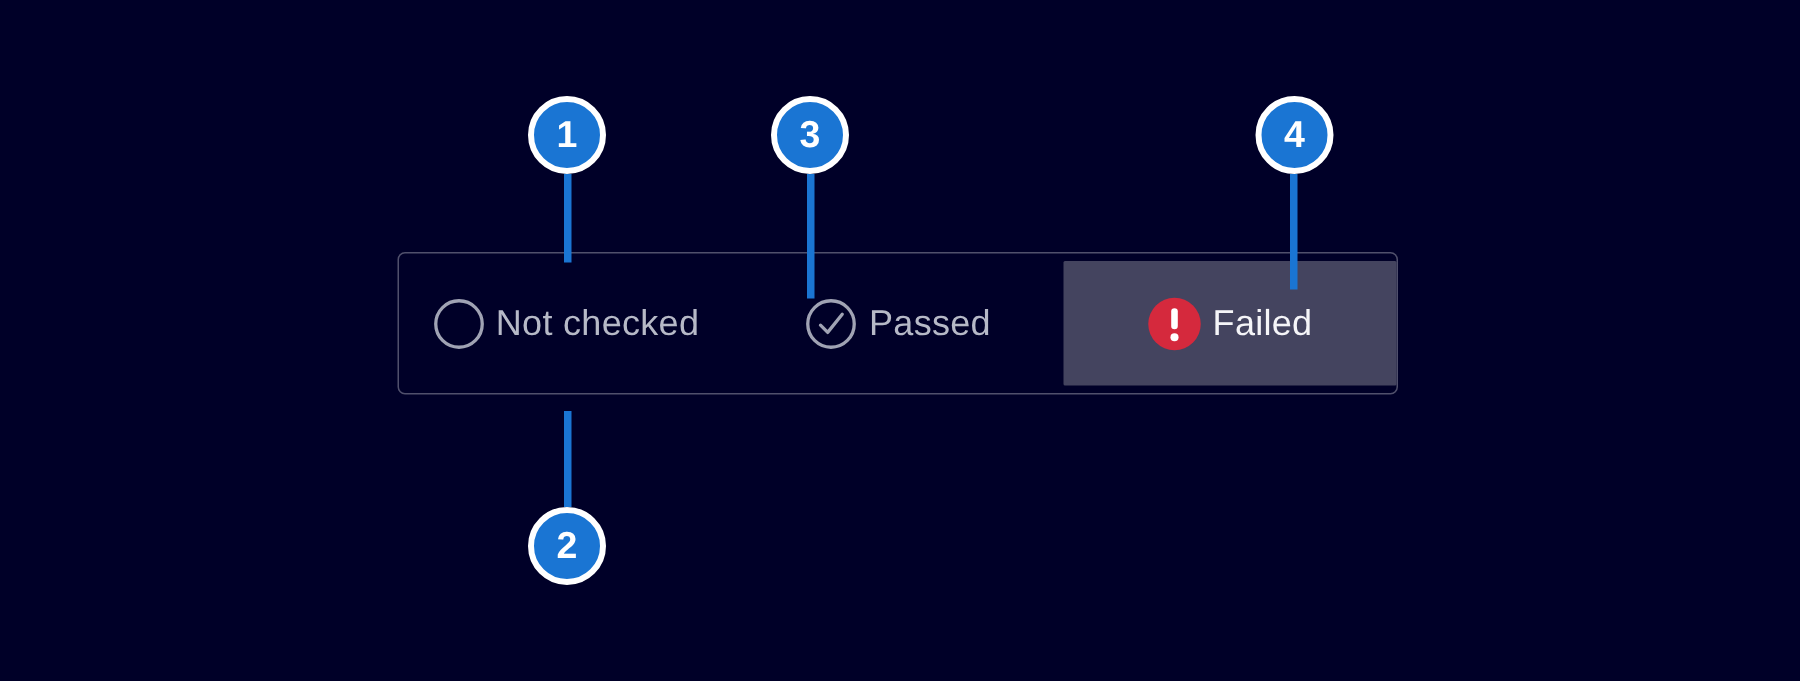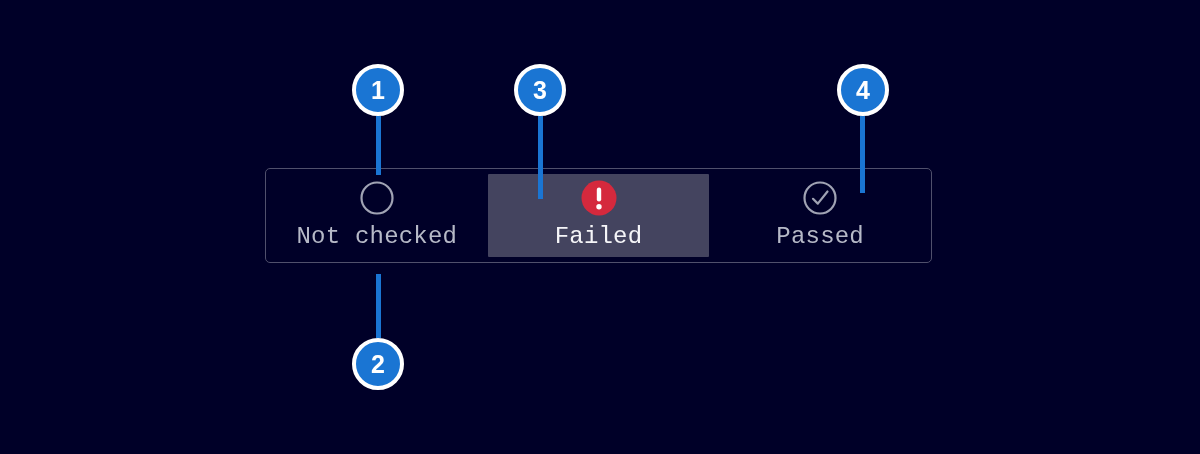--- a/index.html
+++ b/index.html
@@ -29,28 +29,27 @@
     left: 265px; top: 168px;
     width: 667px; height: 95px;
     border: 1.5px solid var(--box-border, #50506c);
     border-radius: 5px;
     display: flex;
     align-items: stretch;
   }
   .segment {
     flex: 1 1 0;
     display: flex;
-    flex-direction: column;
+    flex-direction: row;
     align-items: center;
     justify-content: center;
     gap: 7px;
     color: var(--text-muted, #b6b9c7);
     font-size: 24px;
     cursor: default;
-    font-family: Liberation Mono, monospace;
   }
   .segment.selected {
     background: var(--selected-bg, #44445f);
     margin: 5px 0;
     border-radius: 1px;
     color: var(--text-selected, #f5f5f8);
   }
   .segment .icon {
     width: 36px; height: 36px;
     display: flex; align-items: center; justify-content: center;
@@ -94,39 +93,39 @@
 
     <div class="segment">
       <span class="icon">
         <svg width="34" height="34" viewBox="0 0 34 34" fill="none">
           <circle cx="17" cy="17" r="15.5" stroke="currentColor" stroke-width="2.2"></circle>
         </svg>
       </span>
       <span class="segment-label">Not checked</span>
     </div>
 
+    <div class="segment">
+      <span class="icon">
+        <svg width="34" height="34" viewBox="0 0 34 34" fill="none">
+          <circle cx="17" cy="17" r="15.5" stroke="currentColor" stroke-width="2.2"></circle>
+          <path d="M10 17.8 L14.8 22.6 L24.5 10.5" stroke="currentColor" stroke-width="2.2" stroke-linecap="round" stroke-linejoin="round"></path>
+        </svg>
+      </span>
+      <span class="segment-label">Passed</span>
+    </div>
+
     <div class="segment selected">
       <span class="icon error">
         <svg width="36" height="36" viewBox="0 0 36 36">
           <circle cx="18" cy="18" r="17.5" fill="currentColor"></circle>
           <rect x="15.8" y="7.5" width="4.4" height="14" rx="2.2" fill="#ffffff"></rect>
           <circle cx="18" cy="26.8" r="2.7" fill="#ffffff"></circle>
         </svg>
       </span>
       <span class="segment-label">Failed</span>
-    </div>
-
-    <div class="segment">
-      <span class="icon">
-        <svg width="34" height="34" viewBox="0 0 34 34" fill="none">
-          <circle cx="17" cy="17" r="15.5" stroke="currentColor" stroke-width="2.2"></circle>
-          <path d="M10 17.8 L14.8 22.6 L24.5 10.5" stroke="currentColor" stroke-width="2.2" stroke-linecap="round" stroke-linejoin="round"></path>
-        </svg>
-      </span>
-      <span class="segment-label">Passed</span>
     </div>
 
   </div>
 
   <div class="leader-line line-1"></div>
   <div class="leader-line line-2"></div>
   <div class="leader-line line-3"></div>
   <div class="leader-line line-4"></div>
 
   <div class="callout-badge badge-1">

